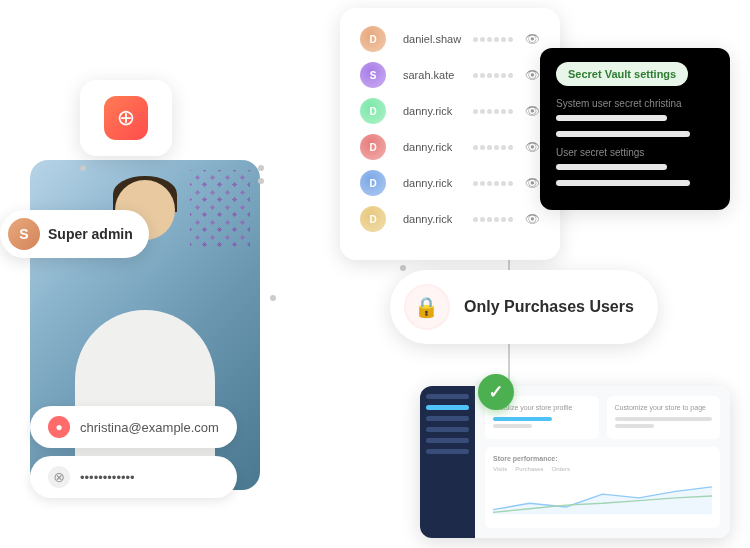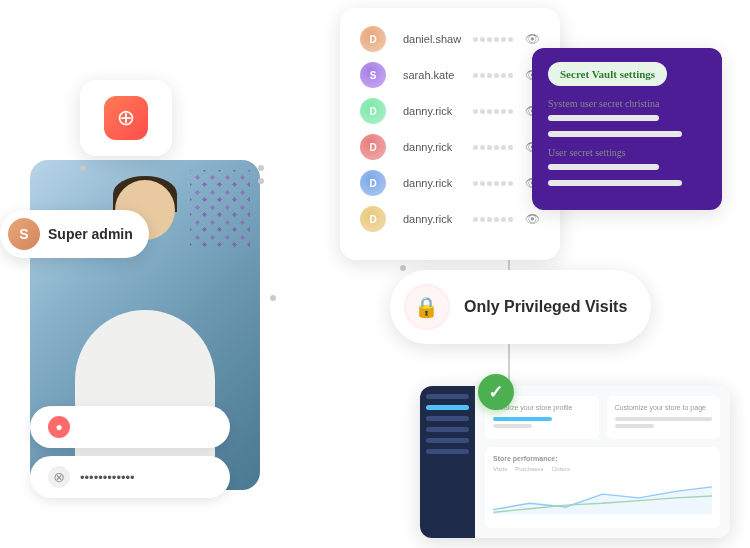--- a/index.html
+++ b/index.html
@@ -240,28 +240,27 @@
     .eye-icon {
       font-size: 12px;
       color: #999;
       margin-left: 4px;
     }
 
     
     .secret-vault-card {
       position: absolute;
       top: 48px;
-      right: 28px;
-      background: #4c1d95;
+      right: 20px;
+      background: #000000;
       border-radius: 12px;
       padding: 14px 16px;
       width: 190px;
       box-shadow: 0 4px 20px rgba(0,0,0,0.12);
       z-index: 10;
-      font-family: Liberation Serif, serif;
     }
     .secret-vault-btn {
       background: #e8f5e9;
       color: #2e7d32;
       border-radius: 20px;
       padding: 6px 12px;
       font-size: 11px;
       font-weight: 600;
       display: inline-block;
       margin-bottom: 12px;
@@ -469,20 +468,21 @@
 </div>
 
 <div class="super-admin-badge">
   <div class="admin-avatar">S</div>
   <span class="admin-text">Super admin</span>
 </div>
 
 <div class="credentials-panel">
   <div class="cred-field">
     <div class="cred-icon email">●</div>
+    <span class="cred-value">christina@example.com</span>
   </div>
   <div class="cred-field">
     <div class="cred-icon pass">⊗</div>
     <span class="cred-value">••••••••••••</span>
   </div>
 </div>
 
 <div class="central-vault-card">
   <div id="user-rows-container">
       <div class="user-row">
@@ -573,21 +573,21 @@
   <div class="settings-bar med"></div>
   <div class="settings-label">User secret settings</div>
   <div class="settings-bar short"></div>
   <div class="settings-bar med"></div>
 </div>
 
 <div class="privileged-card">
   <div class="priv-icon-wrap">
     <span>🔒</span>
   </div>
-  <span class="priv-text">Only Privileged Visits</span>
+  <span class="priv-text">Only Purchases Users</span>
 </div>
 
 <div class="privilege-account-card">
   <div class="priv-card-body">
     <div class="priv-sidebar">
       <div class="sidebar-bar"></div>
       <div class="sidebar-bar active"></div>
       <div class="sidebar-bar"></div>
       <div class="sidebar-bar"></div>
       <div class="sidebar-bar"></div>

